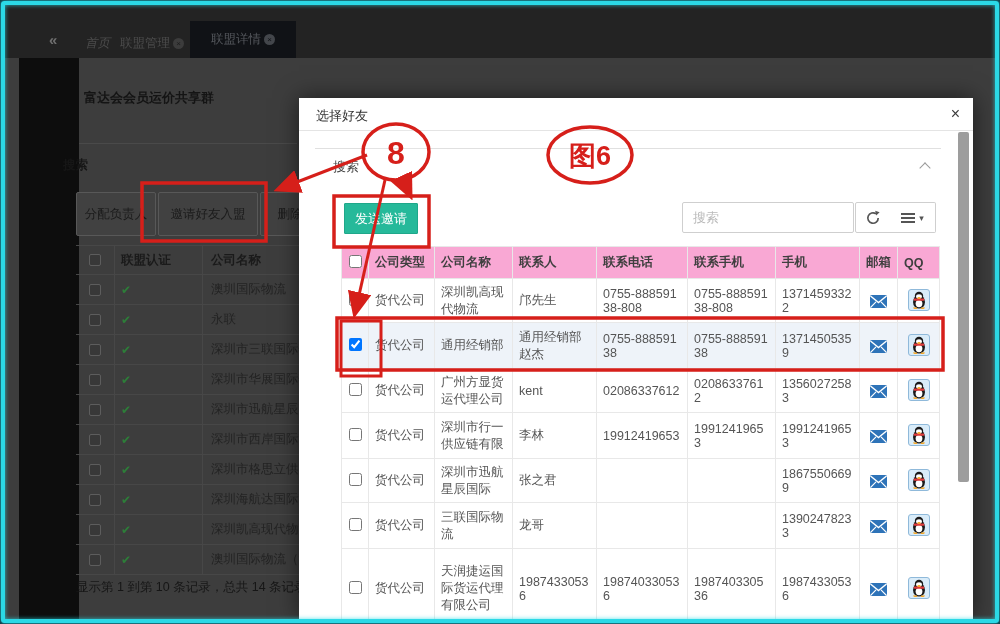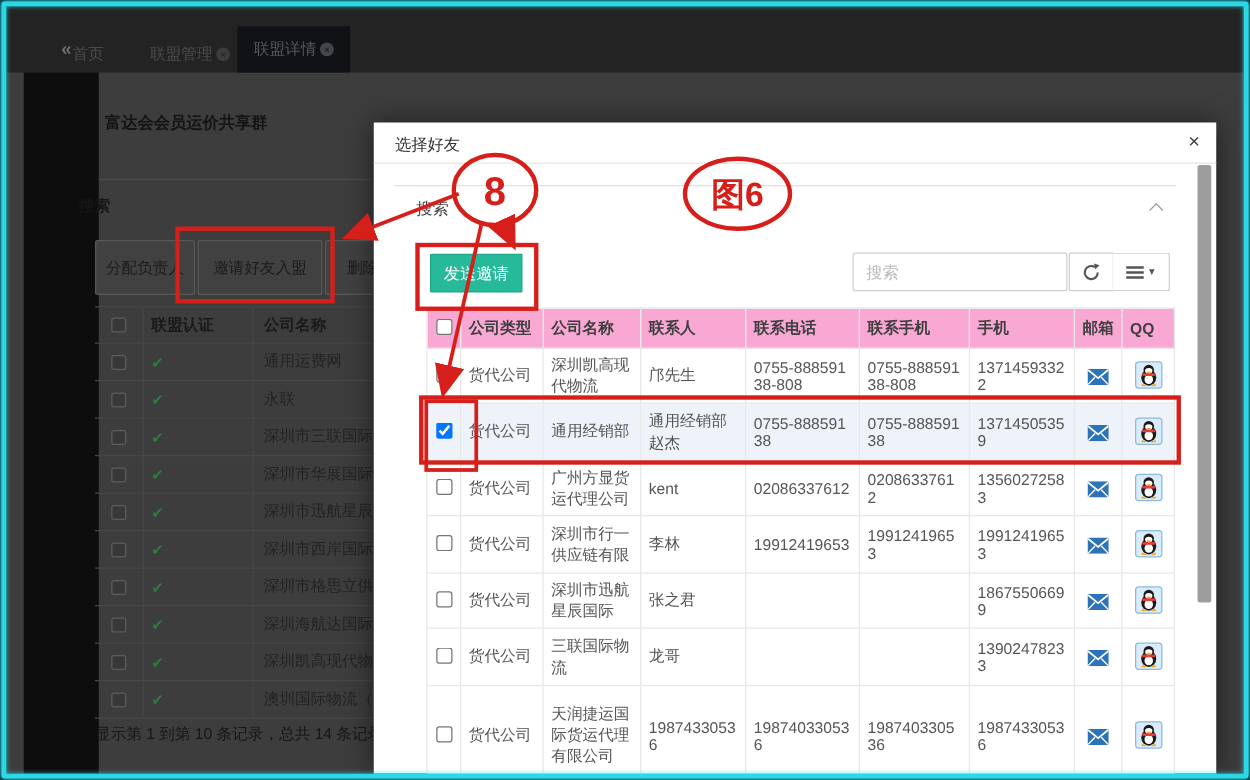--- a/index.html
+++ b/index.html
@@ -8,25 +8,25 @@
 
   .frame { position:relative; width:1000px; height:624px; background:#0b222a; padding:5px; }
   .frame-border { position:absolute; inset:1px; border:4px solid #2bd9e6; border-radius:3px;
                   box-shadow:0 0 6px #2bd9e6, inset 0 0 4px rgba(43,217,230,.8); pointer-events:none; z-index:50; }
   .app { position:absolute; inset:5px; background:#3d3d3d; overflow:hidden; }
 
   
   .topbar { position:absolute; left:0; top:0; right:0; height:53px; background:#232323; }
   .collapse-arrow { position:absolute; left:44px; top:26px; color:#6f6f6f; font-size:15px; font-weight:bold; }
   .tab { position:absolute; top:30px; font-size:12.5px; color:#4b4b4b; }
-  .tab.t0 { left:53px; }
+  .tab.t0 { left:80px;font-style:italic; }
   .tab.t1 { left:115px; }
   .tab-close { display:inline-block; width:11px; height:11px; border-radius:50%; background:#3c3c3c;
                color:#1d1d1d; font-size:8px; line-height:11px; text-align:center; margin-left:3px; vertical-align:1px;}
-  .tab-active { position:absolute; left:185px; top:16px; width:90px; height:37px; background:#101216;
+  .tab-active { position:absolute; left:185px; top:16px; width:106px; height:37px; background:#101216;
                 color:#54575c; font-size:12.5px; text-align:center; line-height:37px; }
   .tab-active .tab-close { background:#43464b; color:#101216; }
   .side-strip { position:absolute; left:14px; top:53px; width:60px; bottom:0; background:#0d0d0d; }
 
   .bg-title { position:absolute; left:79px; top:84px; font-size:13px; font-weight:bold; color:#141414; }
   .bg-divider { position:absolute; left:74px; top:138px; width:218px; height:1px; background:#4a4a4a; }
   .bg-search-label { position:absolute; left:58px; top:152px; font-size:12.5px; font-weight:bold; color:#161616; }
   .bg-btn { position:absolute; top:187px; height:44px; background:#414141; border:1px solid #585858;
             border-radius:2px; color:#1b1b1b; font-size:12.5px; text-align:center; line-height:42px; }
   .bg-btn.b0 { left:71px; width:80px; }
@@ -119,21 +119,21 @@
       </div>
       <div>
 
           <div class="bg-row">
             <span class="bg-col-cb">
               <span class="bg-cbx"></span>
             </span>
             <span class="bg-col-auth">
               <span class="bg-check">✔</span>
             </span>
-            <span class="bg-col-name">通用运费网</span>
+            <span class="bg-col-name">澳圳国际物流</span>
           </div>
 
           <div class="bg-row">
             <span class="bg-col-cb">
               <span class="bg-cbx"></span>
             </span>
             <span class="bg-col-auth">
               <span class="bg-check">✔</span>
             </span>
             <span class="bg-col-name">永联</span>

